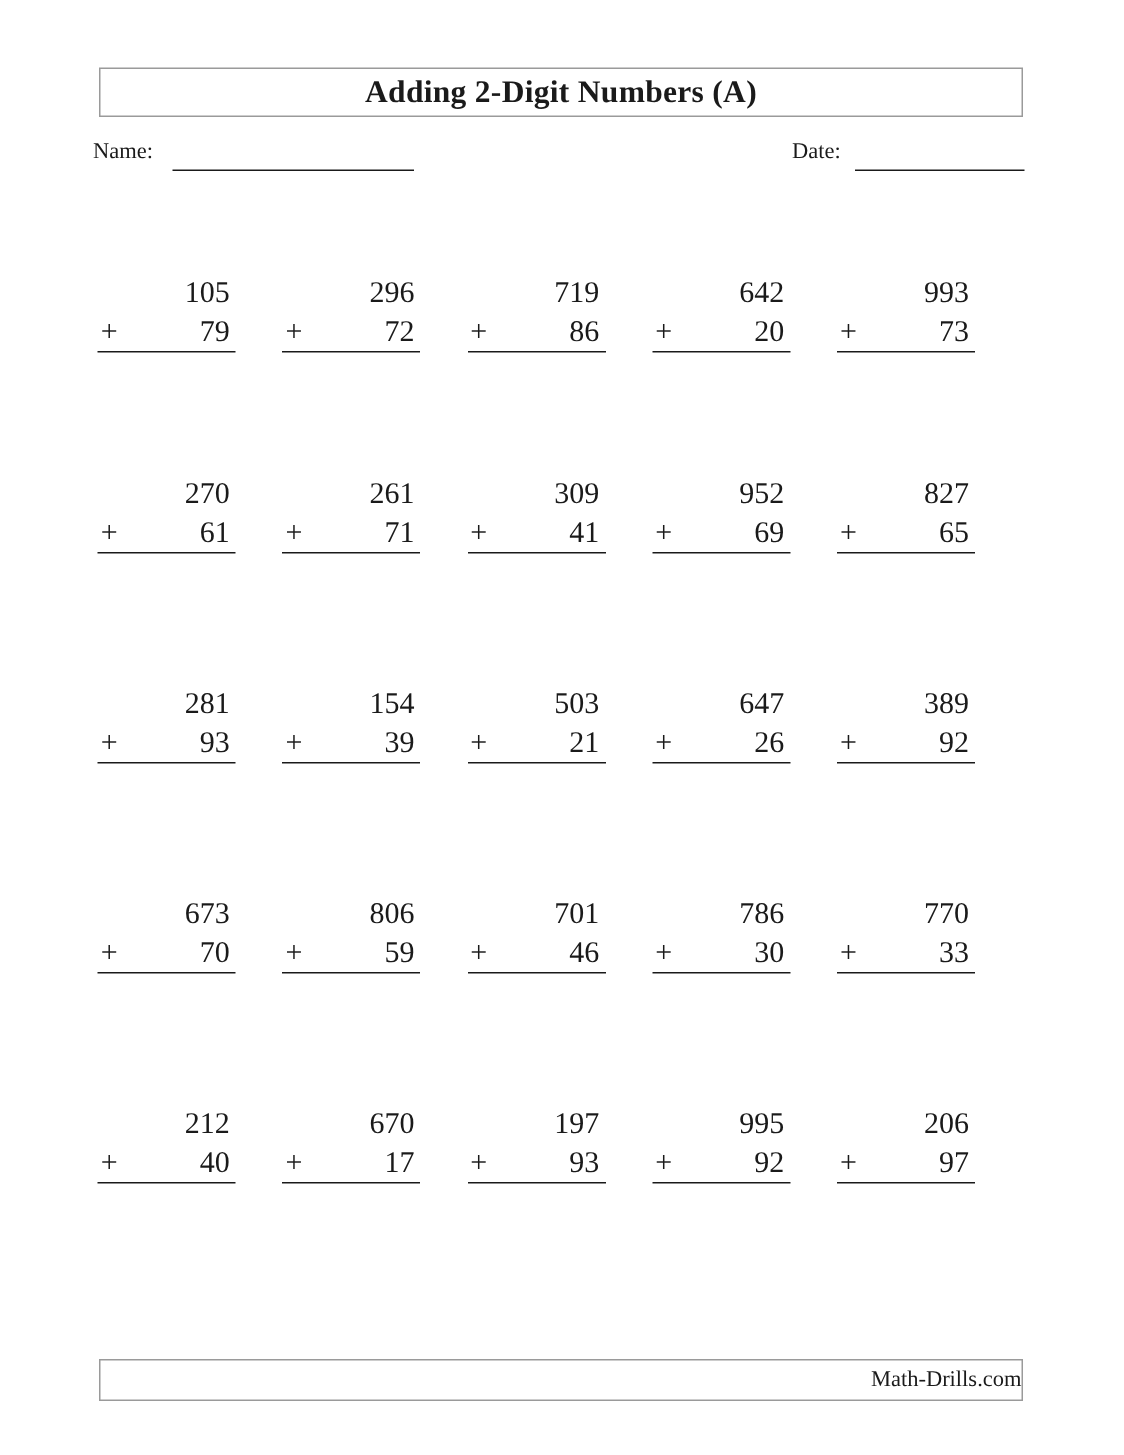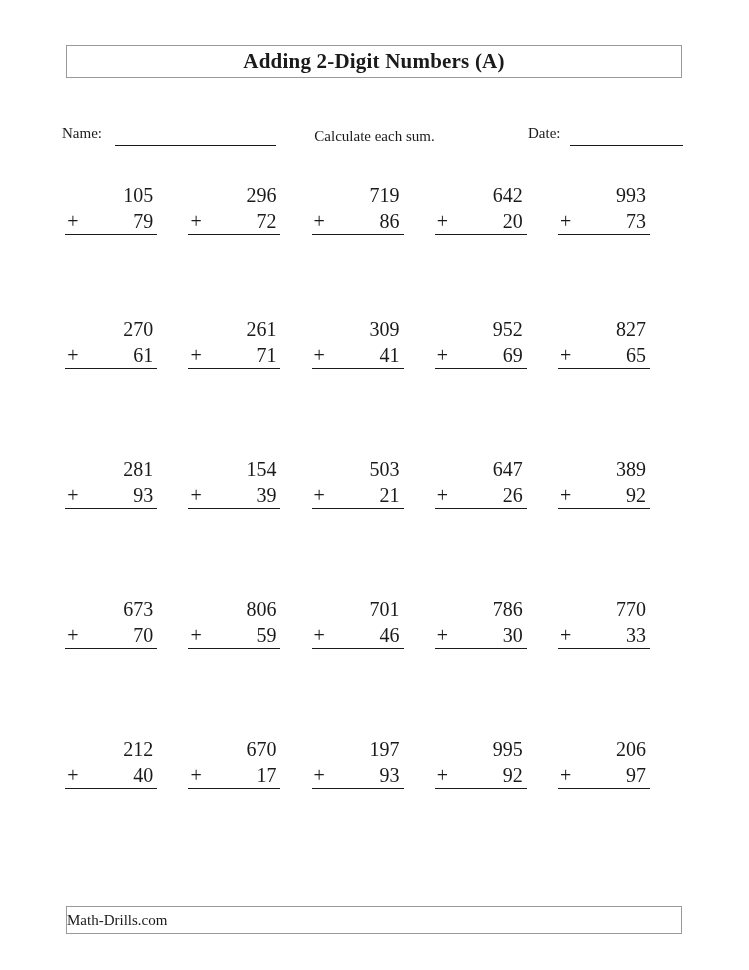--- a/index.html
+++ b/index.html
@@ -43,21 +43,20 @@
     white-space: nowrap;
   }
 
   
   .namedate {
     position: absolute;
     left: 0;
     top: 93px;
     width: 749px;
     height: 24px;
-    margin-top: 32px;
   }
   .nd-label {
     position: absolute;
     font-size: 15px;
     top: 0;
     white-space: nowrap;
   }
   .nd-rule {
     position: absolute;
     border-bottom: 1.4px solid #1a1a1a;
@@ -128,21 +127,21 @@
   .footer-box {
     position: absolute;
     left: 66px;
     top: 906px;
     width: 616px;
     height: 28px;
     border: 1px solid #9a9a9a;
     box-sizing: border-box;
     display: flex;
     align-items: center;
-    justify-content: flex-start;
+    justify-content: flex-end;
   }
   .footer-text {
     font-size: 15px;
     white-space: nowrap;
   }
 </style>
 </head>
 <body>
 
 <div class="page">
@@ -151,21 +150,20 @@
     <div class="title-text">Adding 2-Digit Numbers (A)</div>
   </div>
 
   <div class="namedate">
     <div class="nd-label name-label">Name:</div>
     <div class="nd-rule name-rule"></div>
     <div class="nd-label date-label">Date:</div>
     <div class="nd-rule date-rule"></div>
   </div>
 
-  <div class="instruction">Calculate each sum.</div>
 
   <div class="grid">
 
     <div class="prow" style="top:0px;align-items:center;">
       <div class="pcell">
           <div class="pinner">
         <div class="addend-top">105</div>
         <div class="addend-bottom">
           <span class="op-sign">+</span>
           <span>79</span>

